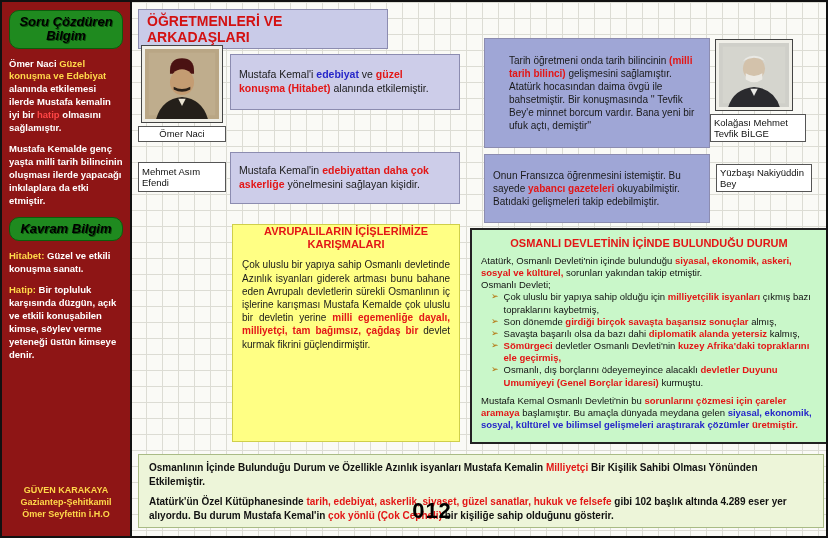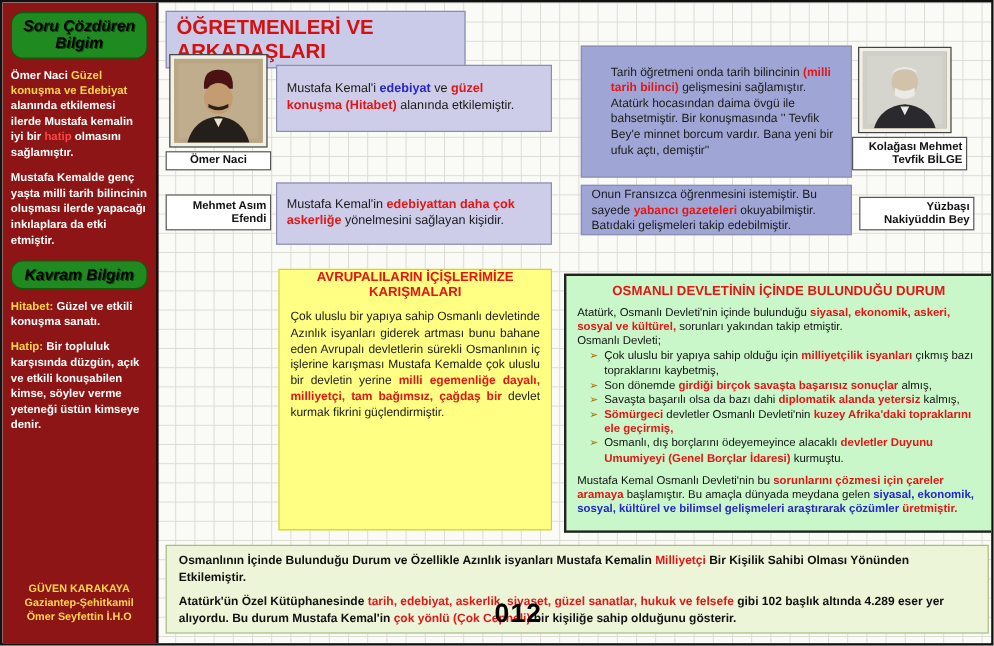--- a/index.html
+++ b/index.html
@@ -28,48 +28,48 @@
   .sb-text { font-size:9.5px; font-weight:bold; line-height:1.35; margin:0 0 9px; }
   .sb-footer {
     position:absolute; left:0; right:0; bottom:16px; text-align:center;
     color:#ffd84a; font-weight:bold; font-size:9px; line-height:1.35; padding:0 18px;
   }
   
   .main { position:absolute; left:130px; top:0; right:0; bottom:0; }
   .header-box {
     position:absolute; left:6px; top:7px; width:250px;
     background:#c9cbe8; border:1px solid #8c8cb0;
-    color:#d31111; font-weight:bold; font-size:17px; padding:3px 8px;
+    color:#d31111; font-weight:bold; font-size:14px; padding:3px 8px;
   }
   figure.photo {
     position:absolute; border:3px solid #f0efe8; outline:1px solid #444;
     background:#b9a685; overflow:hidden;
   }
   figure.photo svg { display:block; width:100%; height:100%; }
   .photo-omer  { left:10px;  top:44px;  width:80px; height:76px; }
   .photo-tevfik{ left:584px; top:38px;  width:76px; height:70px; background:#cfcfc9; }
   .name-label {
     position:absolute; background:#fff; border:1px solid #555;
-    font-weight:bold; font-size:9.5px; line-height:1.2; color:#111;
-    display:flex; align-items:center; justify-content:center; text-align:right; padding:1px 3px;
+    font-weight:normal; font-size:9.5px; line-height:1.2; color:#111;
+    display:flex; align-items:center; justify-content:center; text-align:left; padding:1px 3px;
   }
   .l-omer      { left:6px;   top:124px; width:88px; height:16px; }
   .l-asim      { left:6px;   top:160px; width:88px; height:30px; }
   .l-tevfik    { left:578px; top:112px; width:96px; height:28px; }
   .l-nakiyuddin{ left:584px; top:162px; width:96px; height:28px; }
   .box {
     position:absolute; padding:7px 8px; font-size:10.5px; line-height:1.3;
     color:#1a1a1a; border:1px solid #8c8cb0; display:flex; align-items:center;
   }
   .lavender { background:#cdcde9; }
   .periwinkle { background:#9fa6d6; }
   .boxA { left:98px;  top:52px;  width:230px; height:56px; }
   .boxB { left:352px; top:36px;  width:226px; height:110px; font-size:10px;padding-left:24px; }
   .boxC { left:98px;  top:150px; width:230px; height:52px; }
-  .boxD { left:352px; top:152px; width:226px; height:42px; font-size:10px; }
+  .boxD { left:352px; top:152px; width:226px; height:69px; font-size:10px; }
   .yellow-box {
     position:absolute; left:100px; top:222px; width:228px; height:218px;
     background:#ffff84; border:1px solid #cfcf4a; padding:0 9px;
   }
   .yellow-box h3 { color:#e31616; font-size:11px; text-align:center; line-height:1.2; margin-bottom:7px; }
   .yellow-box p { font-size:10px; line-height:1.32; text-align:justify; color:#1a1a1a; }
   .green-box {
     position:absolute; left:338px; top:226px; width:358px; height:216px;
     background:#c9f7c9; border:2px solid #222; padding:7px 9px;
   }

